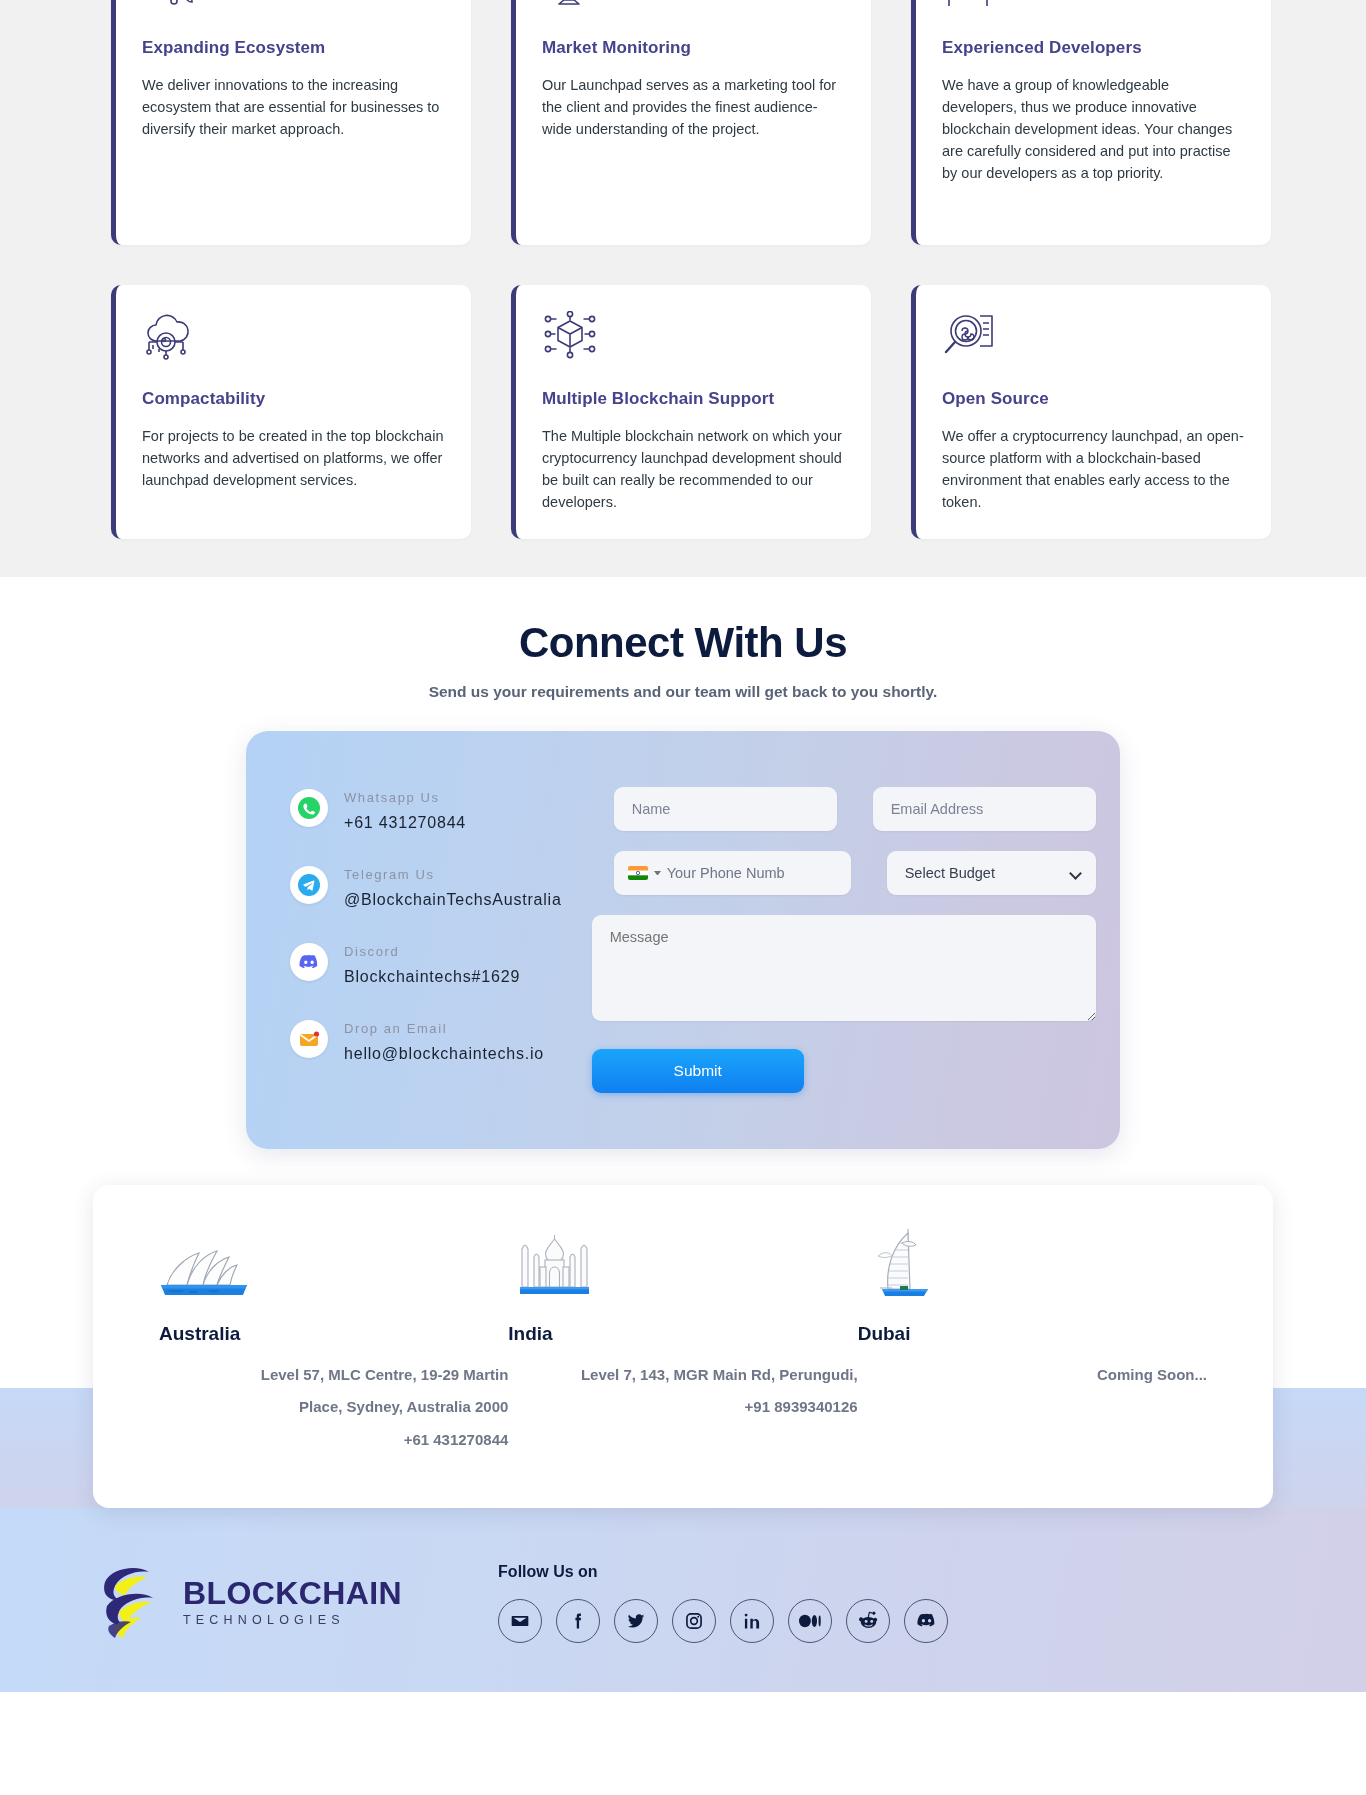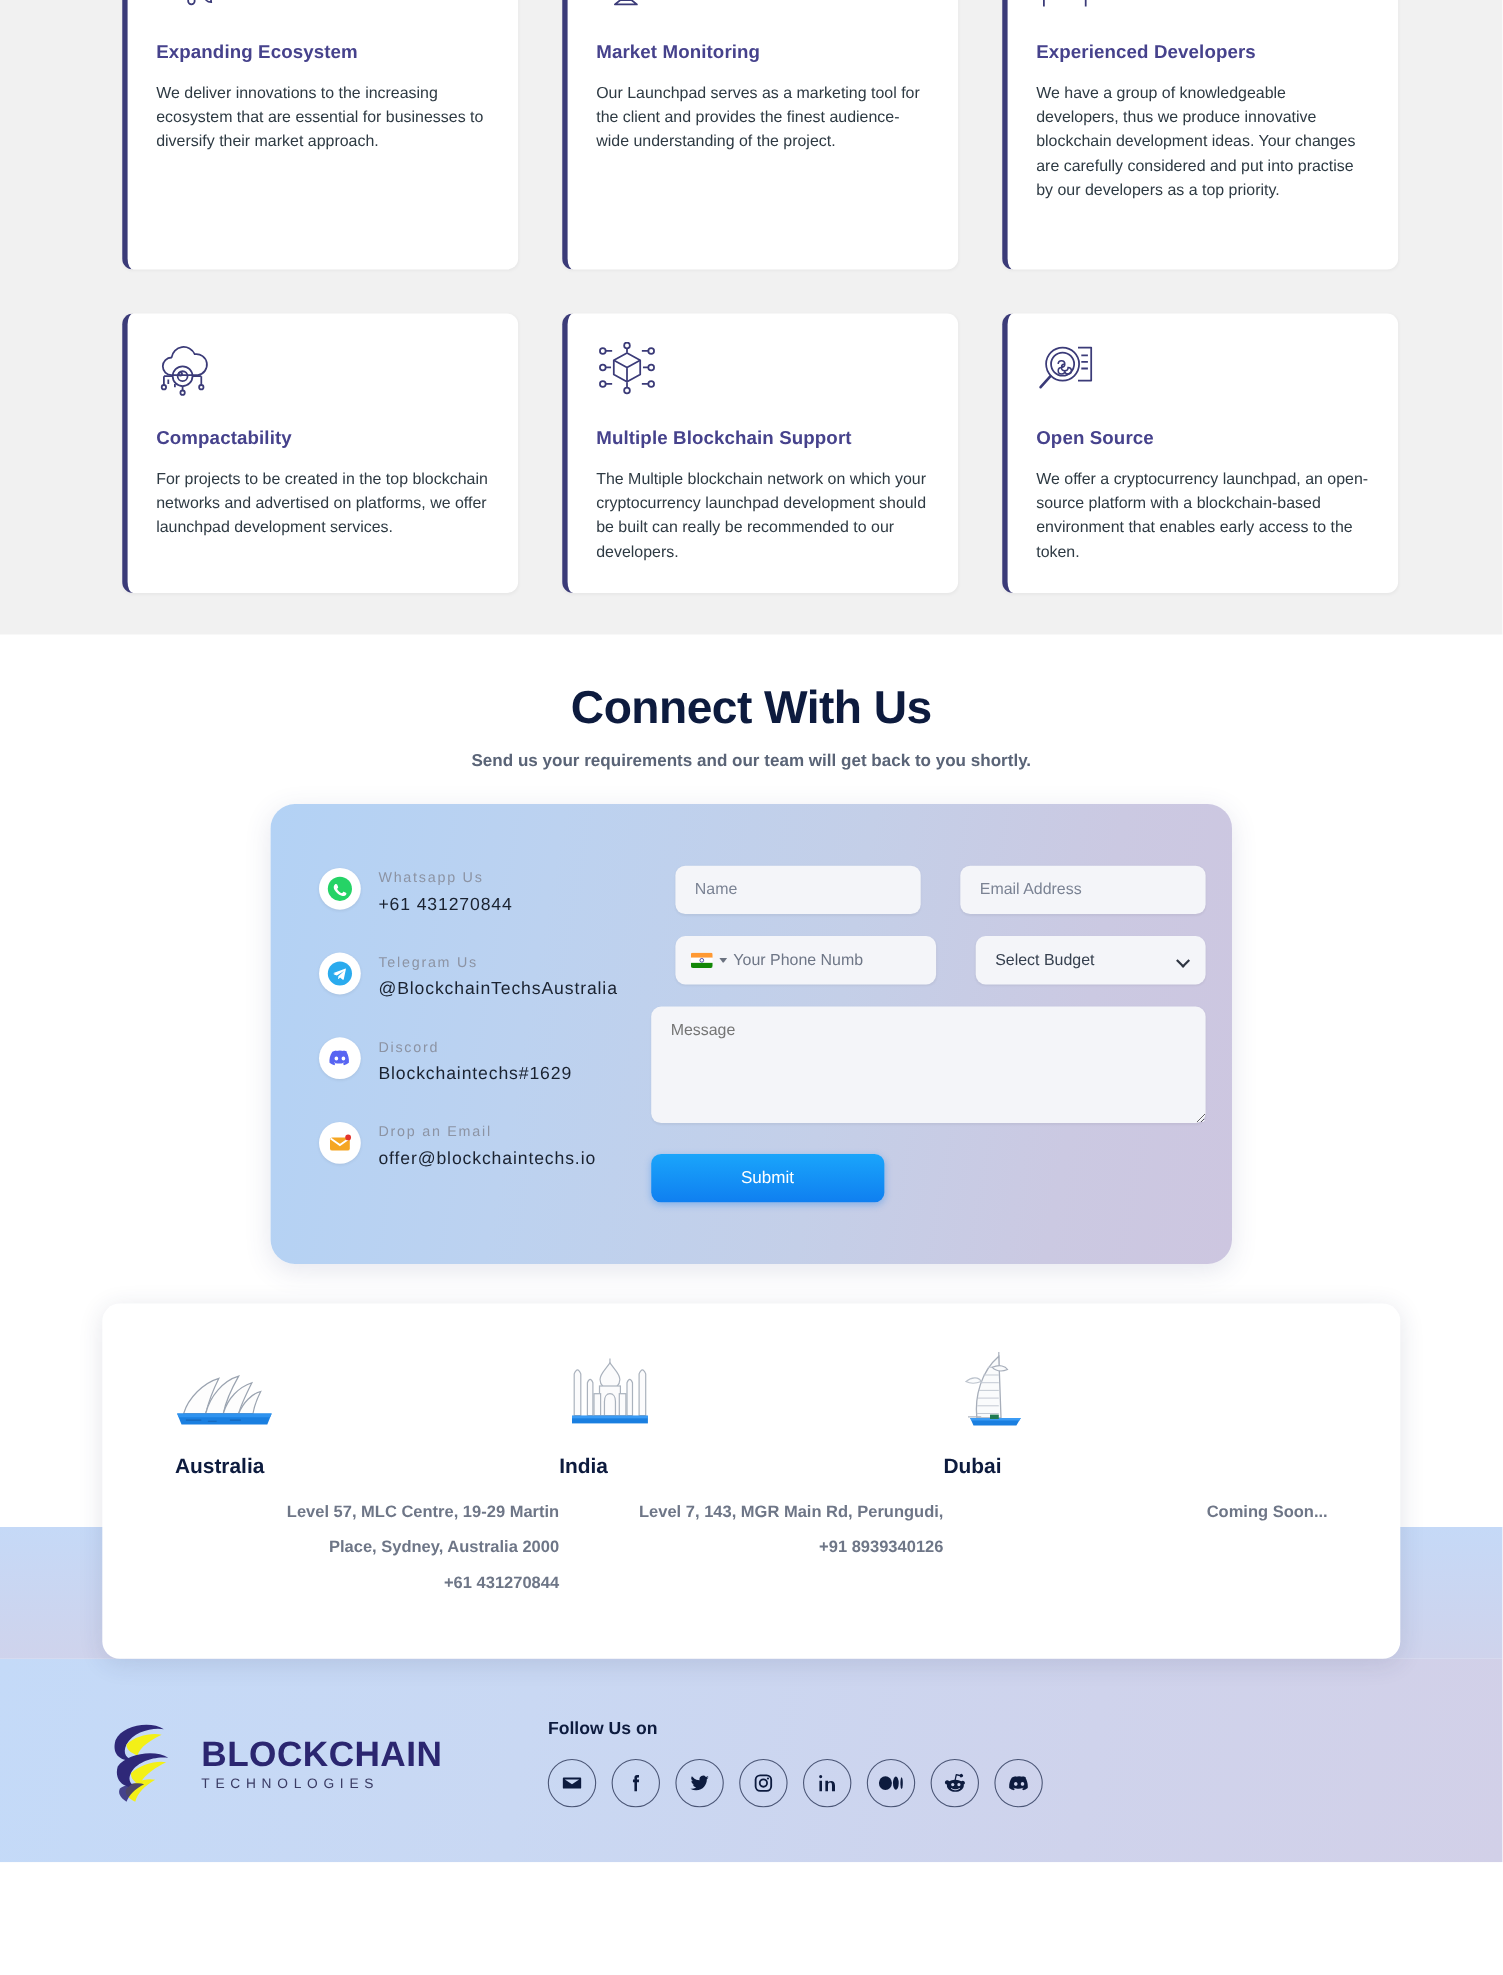--- a/index.html
+++ b/index.html
@@ -458,21 +458,21 @@
       <div class="contact-row">
         <span class="contact-badge">
           <svg width="24" height="24" viewBox="0 0 24 24">
               <rect x="3" y="7" width="18" height="12" rx="2" fill="#F5A623"></rect>
               <path d="M3.6 8l8.4 6 8.4-6" stroke="#fff" stroke-width="1.7" fill="none"></path>
               <circle cx="19.5" cy="7" r="2.6" fill="#E2342C"></circle>
             </svg>
         </span>
         <div class="contact-texts">
           <div class="contact-label">Drop an Email</div>
-          <div class="contact-value">offer@blockchaintechs.io</div>
+          <div class="contact-value">hello@blockchaintechs.io</div>
         </div>
       </div>
 
     </div>
 
     <div class="contact-form">
       <div class="form-row">
         <input class="field" type="text" placeholder="Name" style="">
         <input class="field" type="text" placeholder="Email Address" style="">
       </div>

